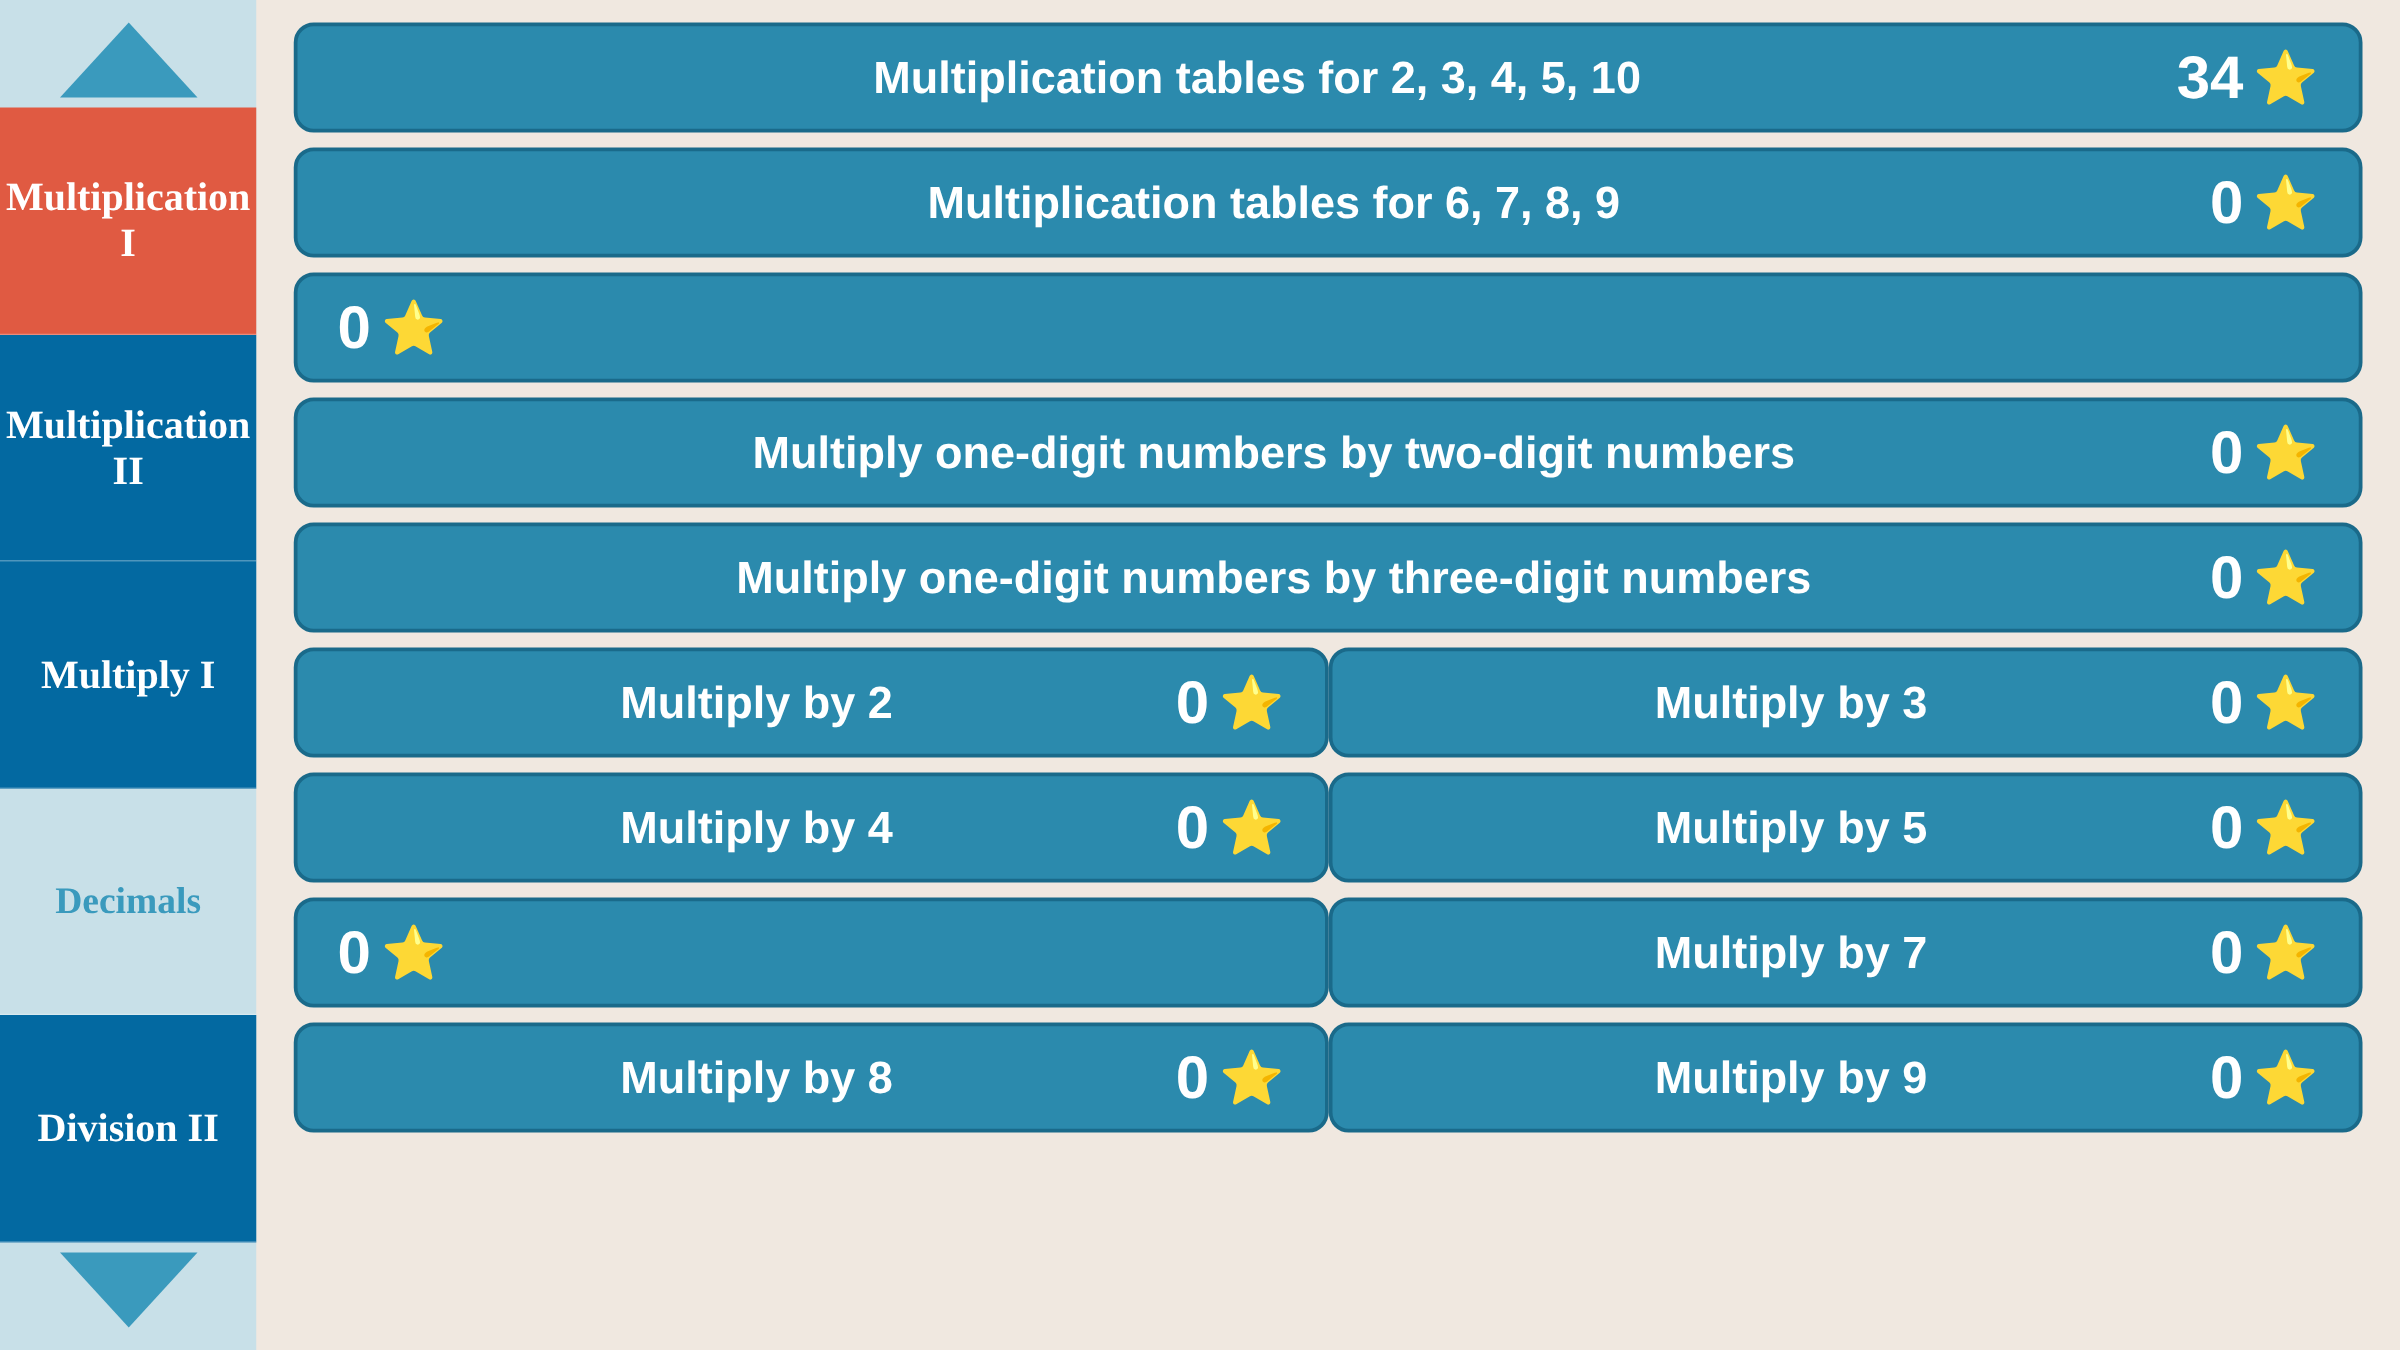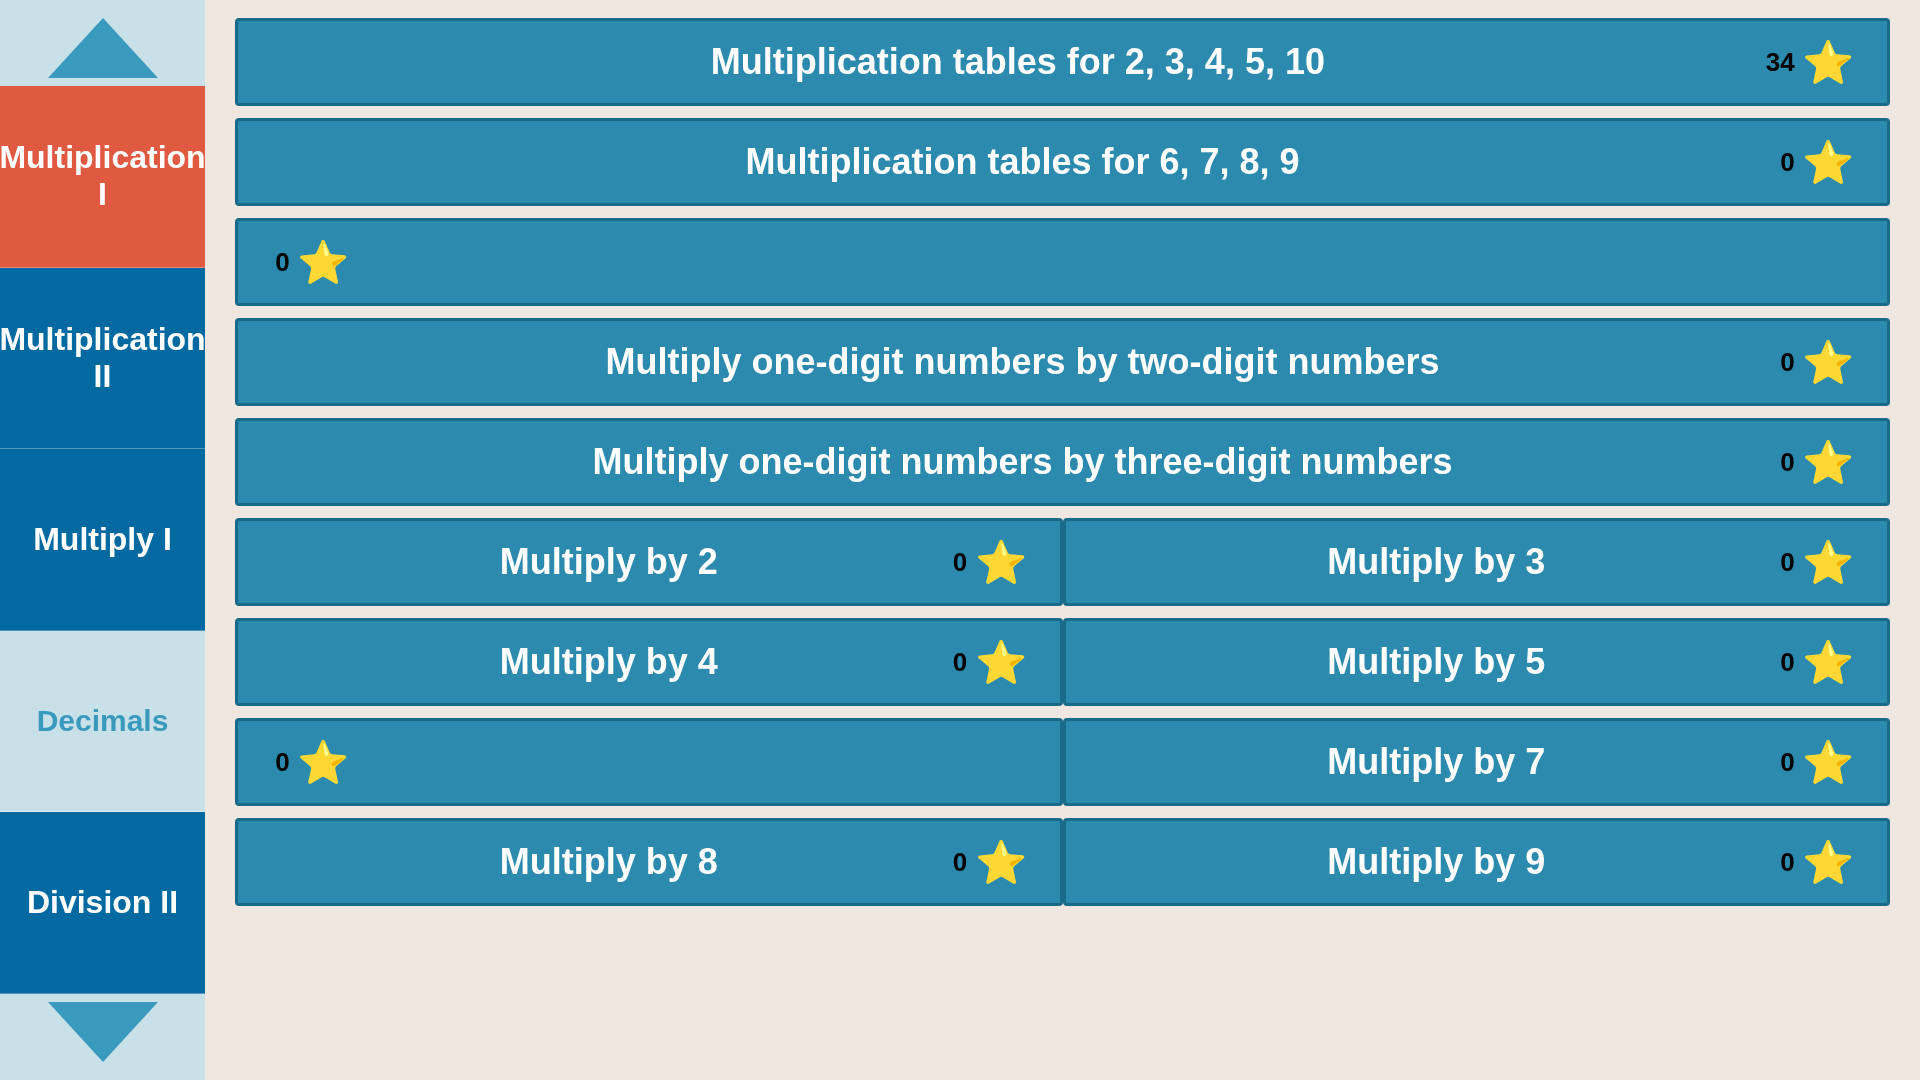--- a/index.html
+++ b/index.html
@@ -16,20 +16,21 @@
     
     .sidebar {
       width: 205px;
       height: 100%;
       background: #c8e0e8;
       display: flex;
       flex-direction: column;
       align-items: center;
       position: relative;
       padding: 10px 0;
+      font-family: Liberation Serif, serif;
     }
 
     .sidebar-arrow {
       width: 0;
       height: 0;
       cursor: pointer;
       margin: 8px 0;
     }
 
     .sidebar-arrow-up {
@@ -85,21 +86,21 @@
       flex: 1;
       padding: 18px 30px;
       display: flex;
       flex-direction: column;
       gap: 12px;
     }
 
     .lesson-btn {
       background: #2b8aad;
       border: 3px solid #1a6a8a;
-      border-radius: 4px;
+      border-radius: 16px;
       color: white;
       font-size: 36px;
       font-weight: bold;
       font-family: 'Arial Rounded MT Bold', Arial, sans-serif;
       cursor: pointer;
       display: flex;
       align-items: center;
       justify-content: space-between;
       padding: 0 32px;
       height: 88px;
@@ -113,23 +114,23 @@
 
     .lesson-btn .score-area {
       display: flex;
       align-items: center;
       gap: 8px;
       min-width: 80px;
       justify-content: flex-end;
     }
 
     .score-number {
-      font-size: 26px;
+      font-size: 48px;
       font-weight: bold;
-      color: #000000;
+      color: #ffffff;
     }
 
     .star {
       font-size: 42px;
     }
 
     .double-row {
       display: flex;
     }
 

